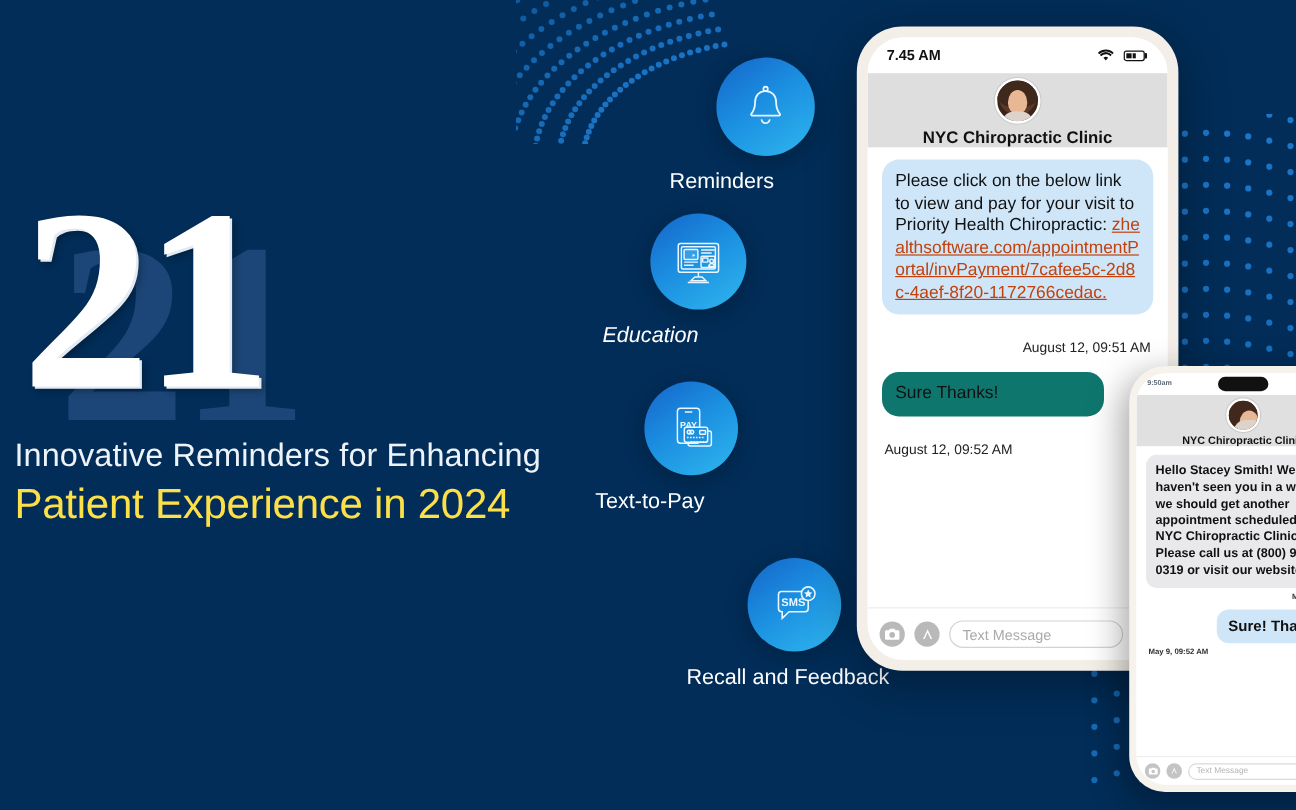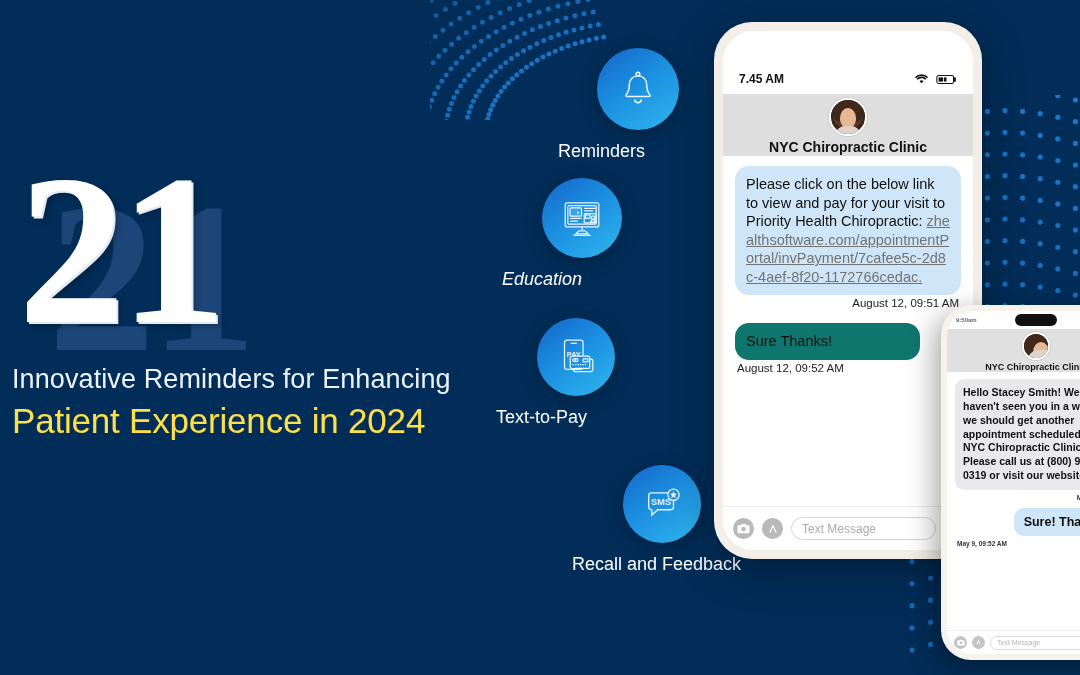--- a/index.html
+++ b/index.html
@@ -78,21 +78,21 @@
     box-shadow:0 10px 40px rgba(0,0,0,.35);
     padding:9px;box-sizing:border-box;
   }
   .phone1 .screen{
     width:100%;height:100%;background:#ffffff;border-radius:30px;
     overflow:hidden;position:relative;display:flex;flex-direction:column;
   }
   .statusbar{
     height:30px;flex:0 0 30px;display:flex;align-items:center;
     justify-content:space-between;padding:0 16px;box-sizing:border-box;
-    font-size:12px;font-weight:700;color:#111;background:#fff;margin-top:33px;
+    font-size:12px;font-weight:700;color:#111;background:#fff;
   }
   .sb-right{display:flex;align-items:center;gap:7px;}
   .convo-header{
     background:#dedede;flex:0 0 62px;display:flex;flex-direction:column;
     align-items:center;justify-content:flex-start;padding-top:4px;box-sizing:border-box;
   }
   .avatar{
     width:34px;height:34px;border-radius:50%;
     background:radial-gradient(circle at 50% 38%, #f0c8a8 0 28%, #5a3828 30% 58%, #3a241a 60% 100%);
     border:2px solid #fff;box-shadow:0 0 0 1px #ccc;
@@ -114,23 +114,23 @@
   .thread{
     flex:1 1 auto;background:#fff;padding:10px 12px 0;box-sizing:border-box;
     position:relative;overflow:hidden;
   }
   .bub{
     border-radius:14px;padding:9px 11px;box-sizing:border-box;
     font-size:14.5px;line-height:1.28;color:#111;
   }
   .bub-in{background:#cfe6f9;max-width:100%;}
   .bub-grey{background:#0f766e;display:inline-block;}
-  .bub a{color:#737373;text-decoration:underline;word-break:break-all;text-align:right;}
+  .bub a{color:#c2410c;text-decoration:underline;word-break:break-all;text-align:right;}
   .ts{
-    font-size:11.5px;color:#222;margin:2px 2px 14px;font-weight:500;
+    font-size:11.5px;color:#222;margin:22px 2px 14px;font-weight:500;
   }
   .ts.right{text-align:right;}
   .inputbar{
     flex:0 0 44px;display:flex;align-items:center;gap:8px;
     padding:0 10px;box-sizing:border-box;background:#fff;
     border-top:1px solid #ececec;
   }
   .circbtn{
     width:21px;height:21px;border-radius:50%;background:#b9b9b9;
     display:flex;align-items:center;justify-content:center;flex:0 0 21px;

